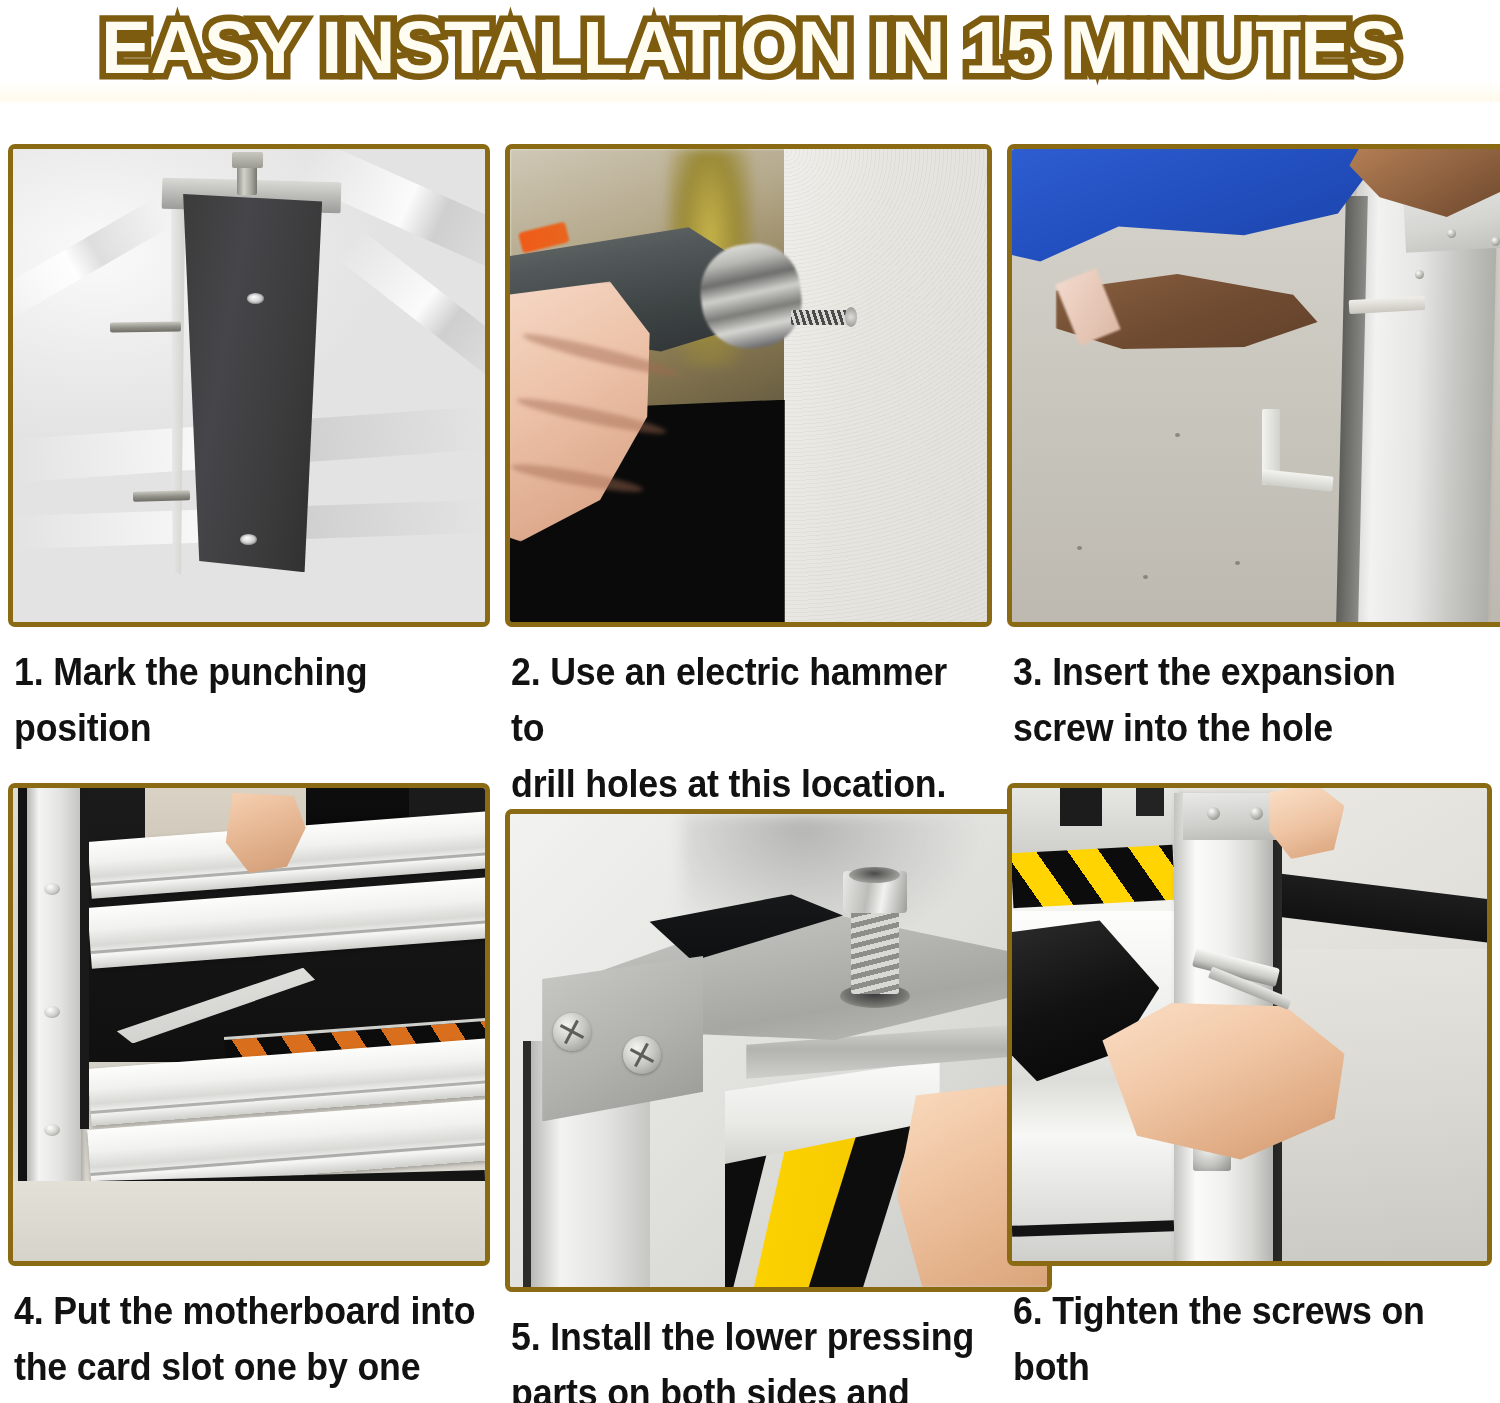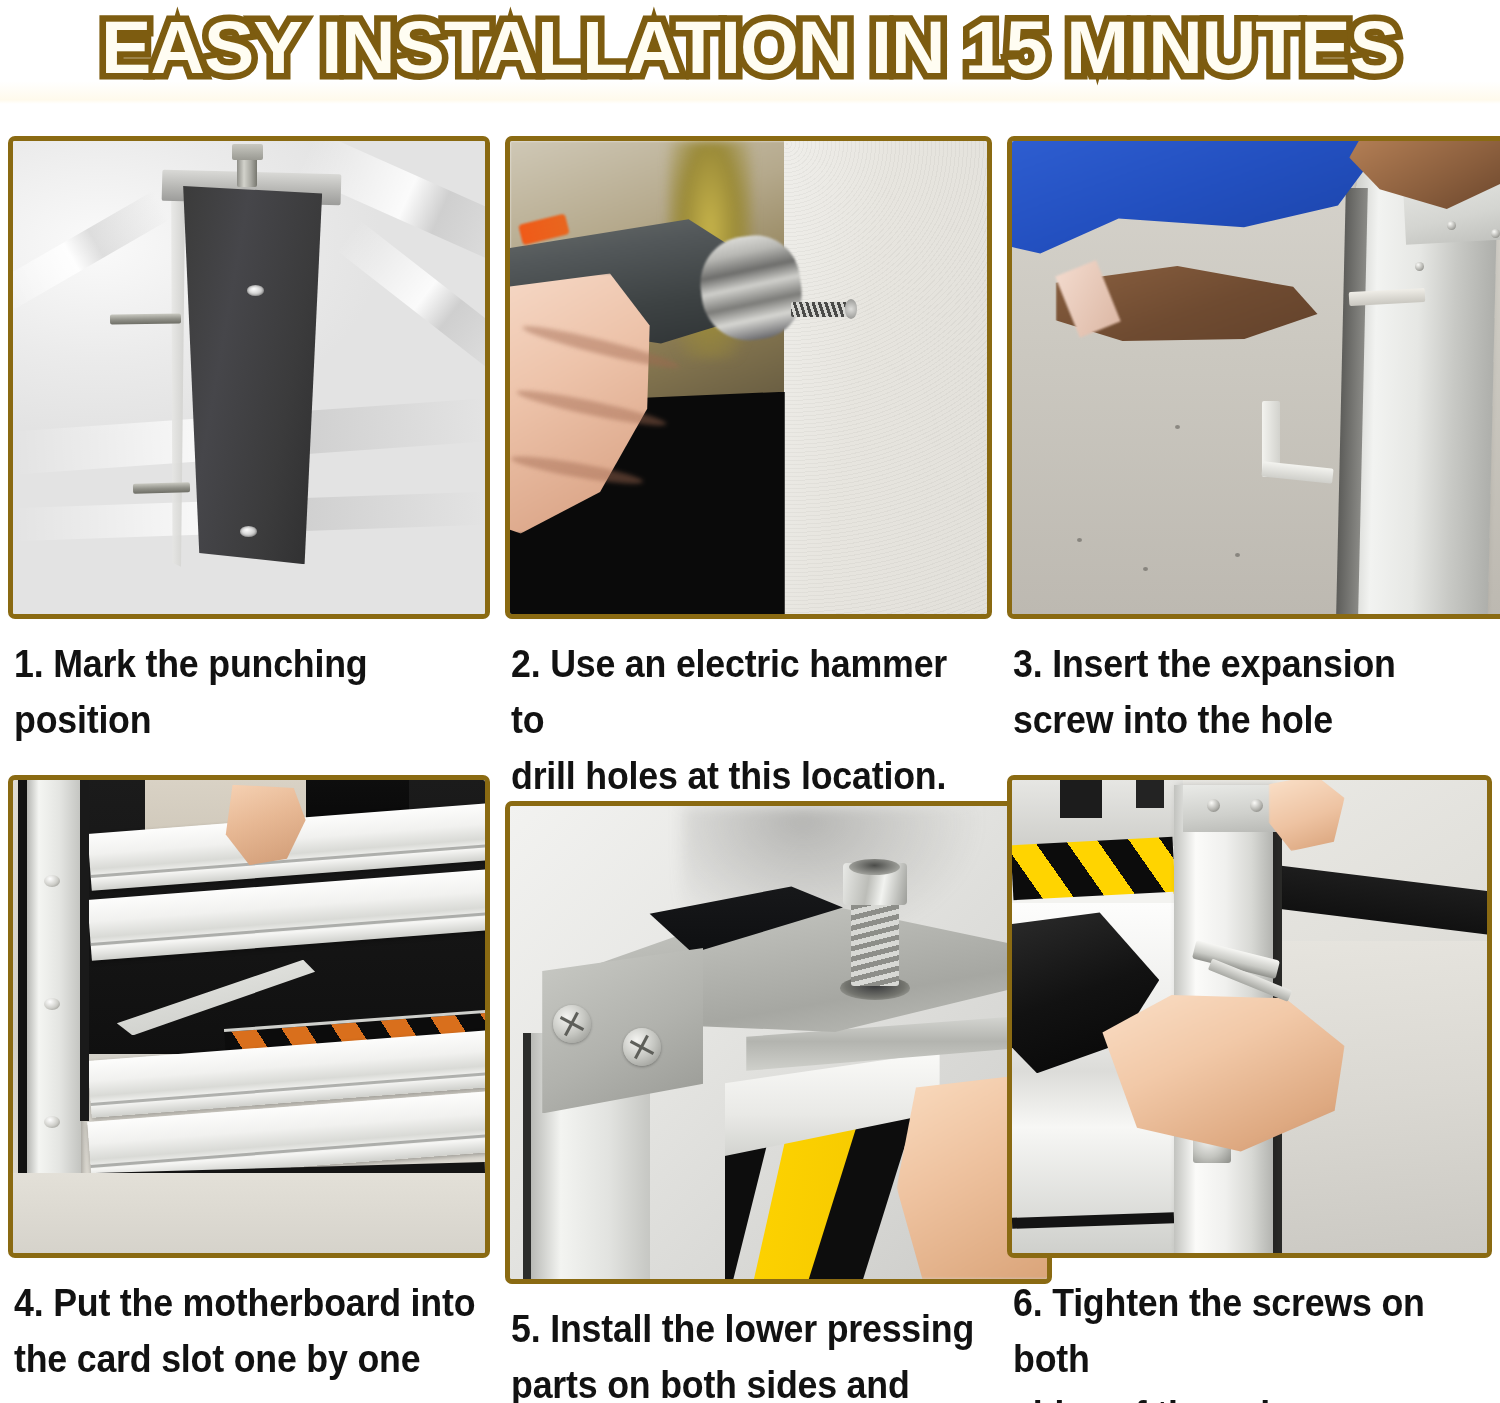--- a/index.html
+++ b/index.html
@@ -29,21 +29,21 @@
     -webkit-text-stroke:13px #7d5c10;
     paint-order:stroke fill;
     text-shadow:0 0 0 #7d5c10;
     white-space:nowrap;
   }
 
   
   .grid{
     position:absolute;left:8px;top:136px;width:1484px;height:1262px;
   }
-  .cell{position:absolute;}
+  .cell{position:absolute;margin-top:8px;}
 
   .panel{
     position:absolute;left:0;top:0;
     width:100%;
     border:5px solid #8a6a12;
     border-radius:7px;
     box-sizing:border-box;
     overflow:hidden;
     background:#efefef;
   }

